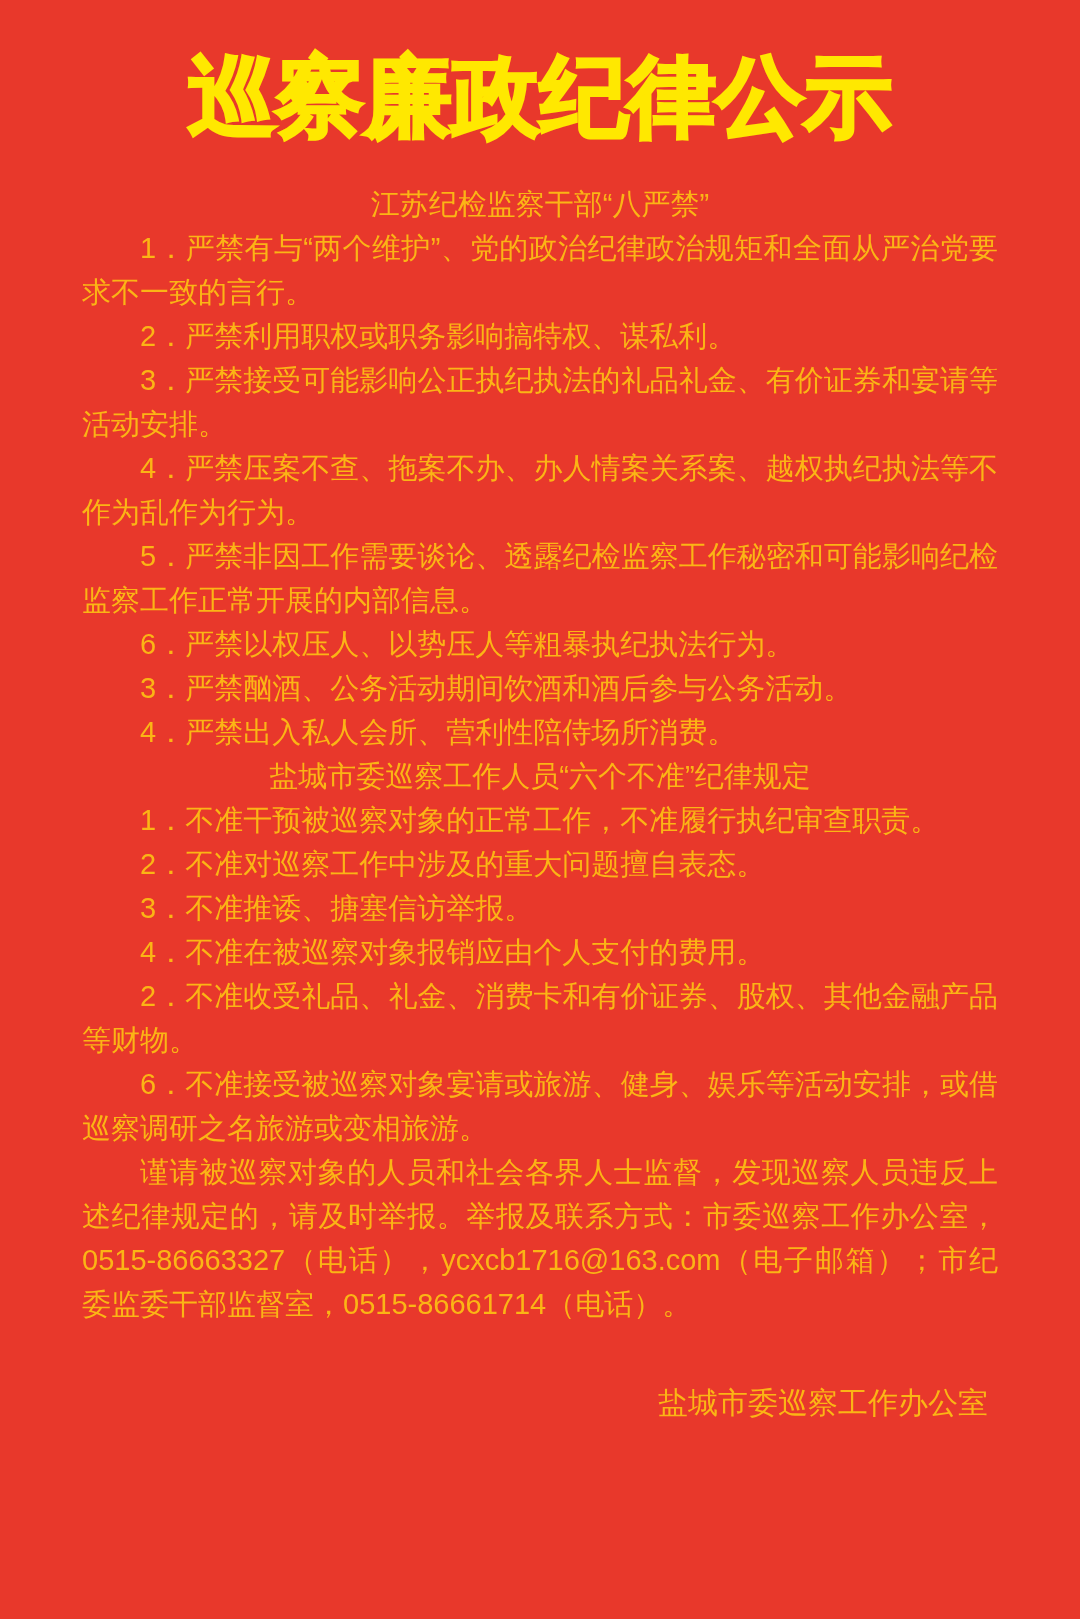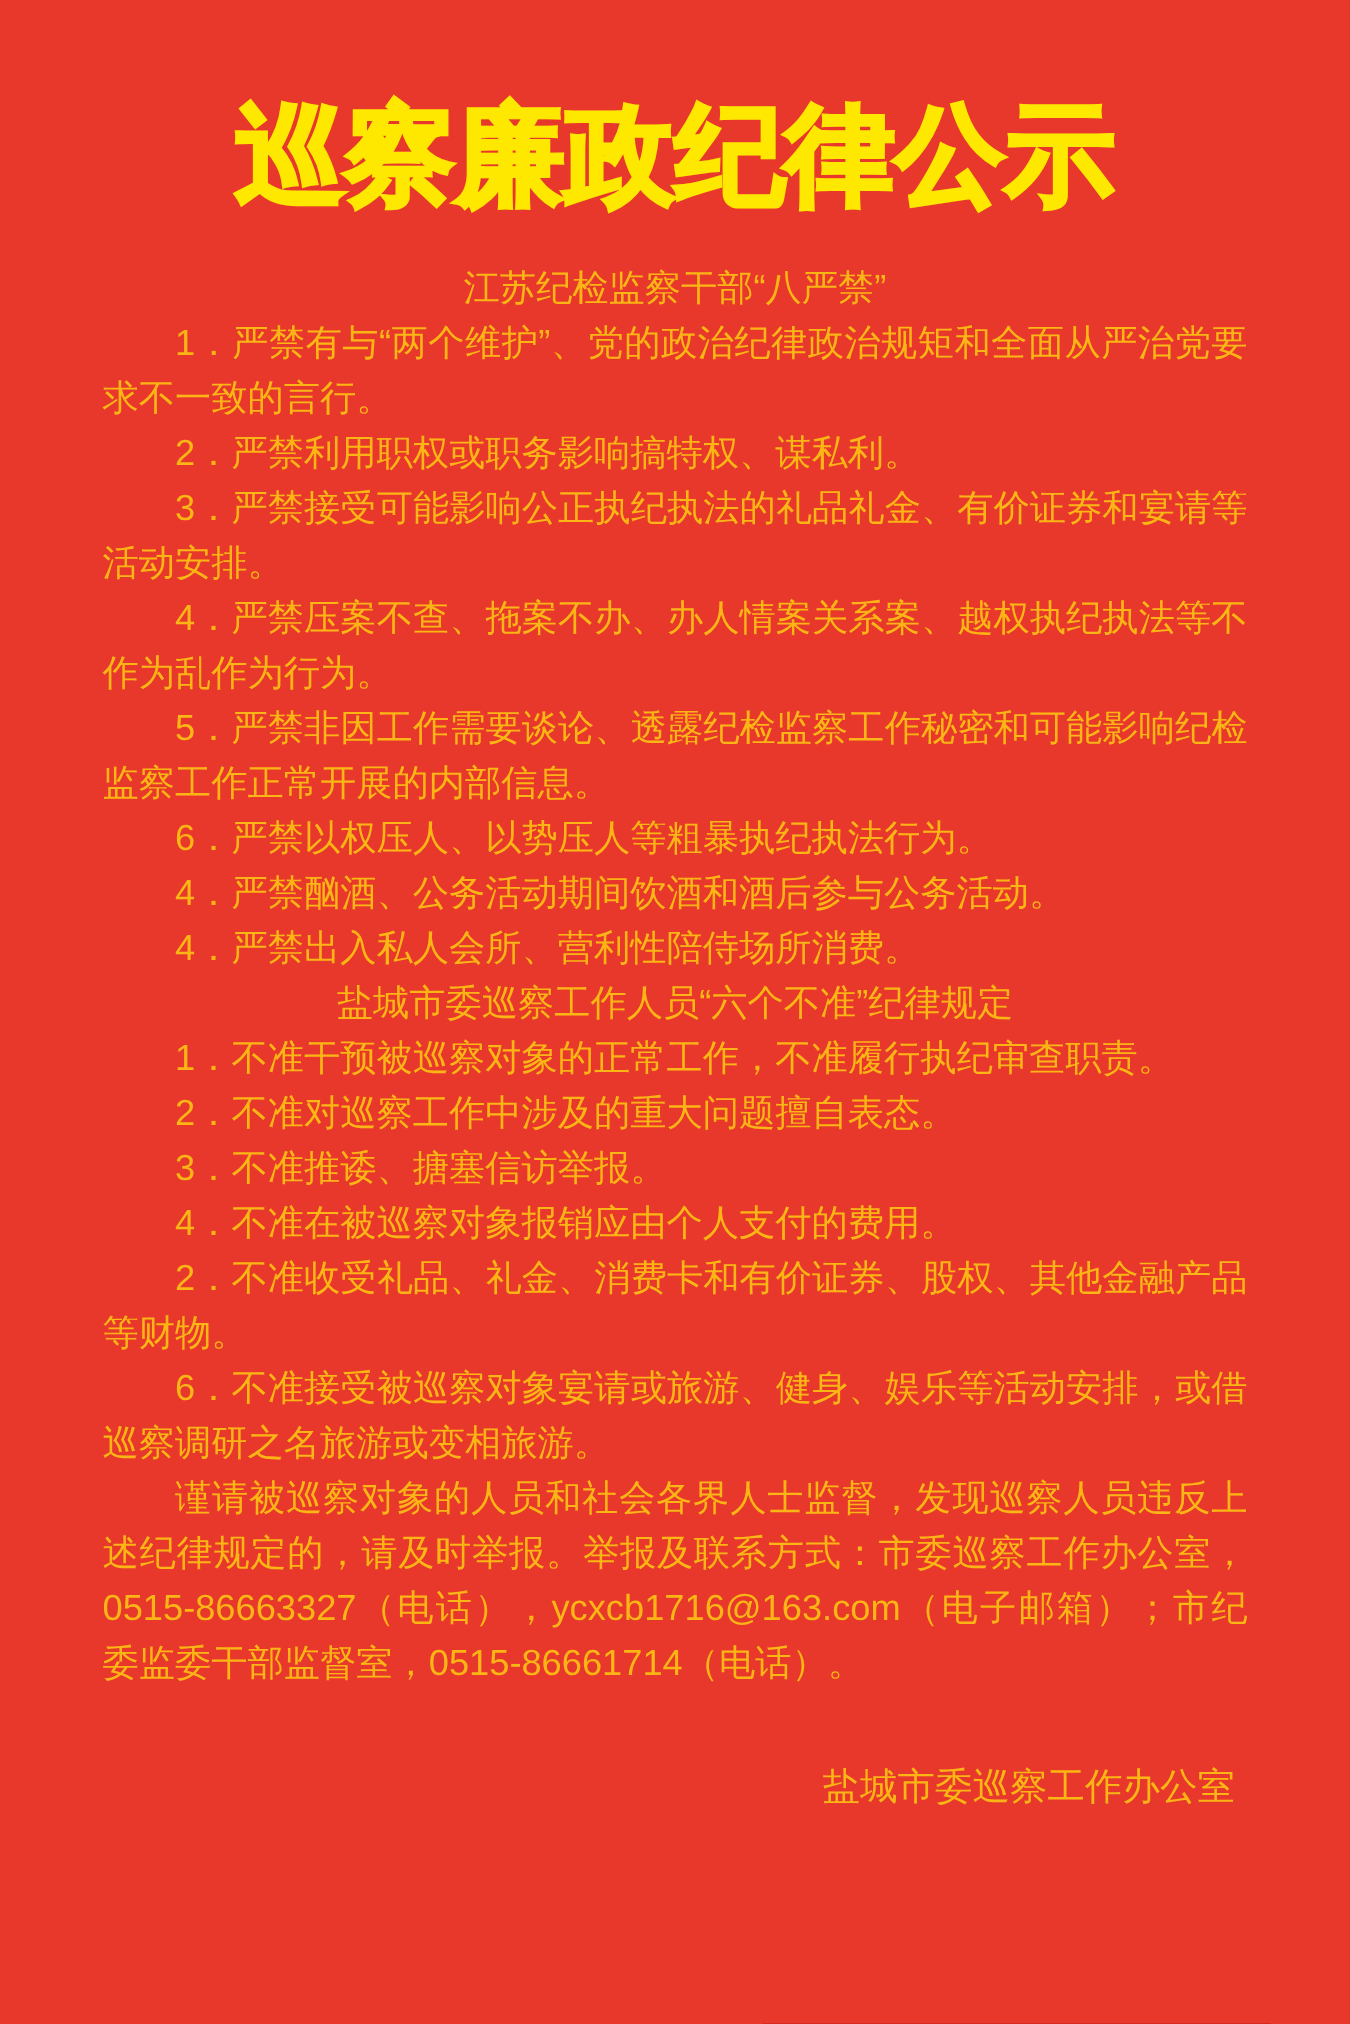--- a/index.html
+++ b/index.html
@@ -12,21 +12,21 @@
     width: 1080px;
     height: 1619px;
     margin: 0 auto;
     background: #E8382B;
     font-family: "Liberation Sans", sans-serif;
     box-sizing: border-box;
     overflow: hidden;
   }
   .poster-title {
     margin: 0;
-    padding-top: 76px;
+    padding-top: 49px;
     text-align: center;
     color: #FFE800;
     font-size: 88px;
     font-weight: 900;
     letter-spacing: 0px;
     line-height: 1.1;
     -webkit-text-stroke: 3px #FFE800;
   }
   .poster-body {
     width: 916px;
@@ -71,21 +71,21 @@
 
 
     <p class="para centered">江苏纪检监察干部“八严禁”</p>
 
     <p class="para indent">1．严禁有与“两个维护”、党的政治纪律政治规矩和全面从严治党要求不一致的言行。</p>
     <p class="para indent">2．严禁利用职权或职务影响搞特权、谋私利。</p>
     <p class="para indent">3．严禁接受可能影响公正执纪执法的礼品礼金、有价证券和宴请等活动安排。</p>
     <p class="para indent">4．严禁压案不查、拖案不办、办人情案关系案、越权执纪执法等不作为乱作为行为。</p>
     <p class="para indent">5．严禁非因工作需要谈论、透露纪检监察工作秘密和可能影响纪检监察工作正常开展的内部信息。</p>
     <p class="para indent">6．严禁以权压人、以势压人等粗暴执纪执法行为。</p>
-    <p class="para indent">4．严禁酗酒、公务活动期间饮酒和酒后参与公务活动。</p>
+    <p class="para indent">3．严禁酗酒、公务活动期间饮酒和酒后参与公务活动。</p>
     <p class="para indent">4．严禁出入私人会所、营利性陪侍场所消费。</p>
 
     <p class="para centered">盐城市委巡察工作人员“六个不准”纪律规定</p>
 
     <p class="para indent">1．不准干预被巡察对象的正常工作，不准履行执纪审查职责。</p>
     <p class="para indent">2．不准对巡察工作中涉及的重大问题擅自表态。</p>
     <p class="para indent">3．不准推诿、搪塞信访举报。</p>
     <p class="para indent">4．不准在被巡察对象报销应由个人支付的费用。</p>
     <p class="para indent">2．不准收受礼品、礼金、消费卡和有价证券、股权、其他金融产品等财物。</p>
     <p class="para indent">6．不准接受被巡察对象宴请或旅游、健身、娱乐等活动安排，或借巡察调研之名旅游或变相旅游。</p>

